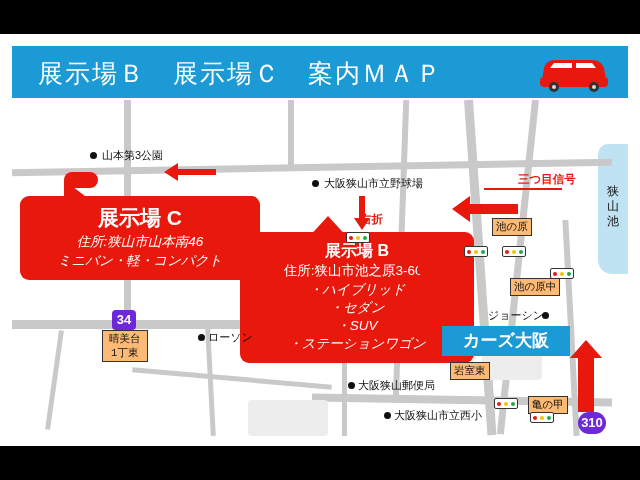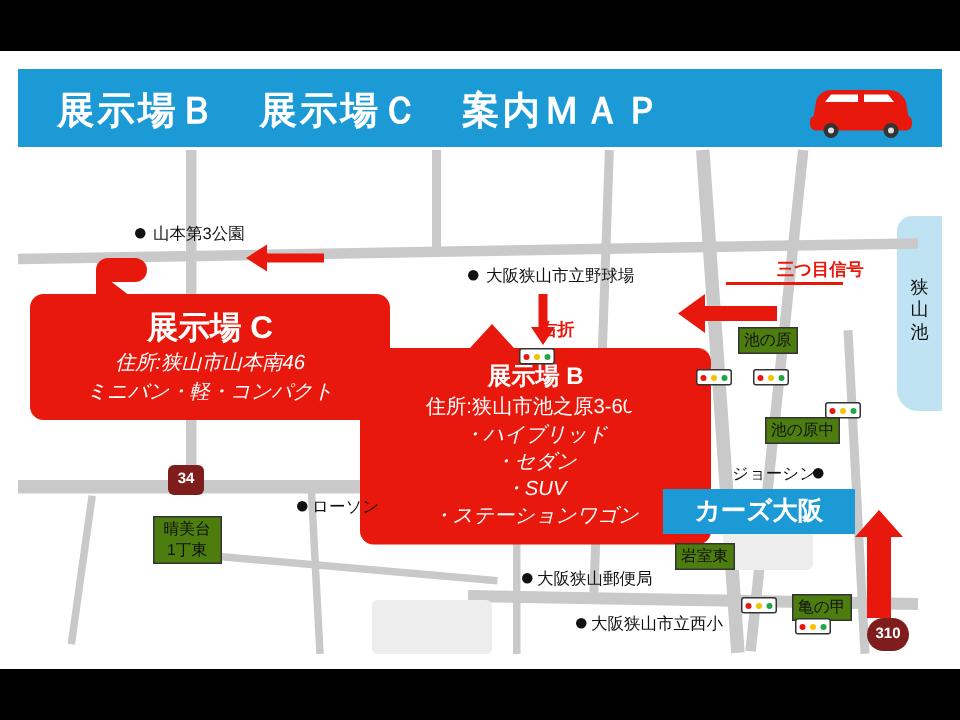--- a/index.html
+++ b/index.html
@@ -12,21 +12,21 @@
   #bar-bottom{top:446px;}
   #canvas{position:absolute;left:0;top:34px;width:640px;height:412px;background:#ffffff;overflow:hidden;}
 
   
   #header{
     position:absolute;left:12px;top:12px;width:616px;height:52px;
     background:#1c9ad6;
   }
   #header-title{
     position:absolute;left:26px;top:11px;
-    font-size:25px;font-weight:bold;color:#ffffff;letter-spacing:2px;
+    font-size:25px;font-weight:normal;color:#ffffff;letter-spacing:2px;
     white-space:nowrap;
   }
   
   #car-icon{position:absolute;right:16px;top:6px;width:76px;height:42px;}
 
   
   #map{position:absolute;left:12px;top:66px;width:616px;height:336px;background:#ffffff;}
 
   .road{position:absolute;background:#c9c9c9;}
   .water{position:absolute;background:#bfe3f2;}
@@ -55,26 +55,26 @@
 
   .redtxt{position:absolute;color:#e8180c;font-size:11.5px;font-weight:bold;white-space:nowrap;}
 
   
   .signal{position:absolute;width:22px;height:9px;background:#fff;border:1px solid #333;border-radius:2px;
           display:flex;align-items:center;justify-content:space-around;}
   .signal i{width:4px;height:4px;border-radius:50%;display:block;}
   .s-r{background:#e8180c;} .s-y{background:#f2c300;} .s-g{background:#22a745;}
 
   
-  .boxlbl{position:absolute;background:#4d7c0f;border:1px solid #333;font-size:10.5px;
-          padding:1px 3px;white-space:nowrap;color:#111;}
-
-  
-  .badge{position:absolute;color:#fff;font-size:10px;font-weight:bold;text-align:center;
-         background:#7f1d1d;}
+  .boxlbl{position:absolute;background:#fdba74;border:1px solid #333;font-size:10.5px;
+          padding:1px 3px;white-space:nowrap;color:#111;font-family:Liberation Mono, monospace;}
+
+  
+  .badge{position:absolute;color:#fff;font-size:13px;font-weight:bold;text-align:center;
+         background:#6d28d9;}
   .badge.shield{width:24px;height:20px;border-radius:4px;line-height:20px;}
   .badge.num310{width:28px;height:22px;line-height:22px;border-radius:3px;}
 
   
   #shop-label{
     position:absolute;left:430px;top:226px;width:124px;height:26px;background:#1c9ad6;
     color:#fff;font-size:17px;font-weight:bold;text-align:center;line-height:26px;
     border:2px solid #1c9ad6;
   }
 
@@ -162,21 +162,21 @@
 
       <div class="boxlbl" style="left:480px;top:118px;">池の原</div>
       <div class="boxlbl" style="left:498px;top:178px;">池の原中</div>
 
       <div class="dot" style="left:530px;top:212px;"></div>
       <div class="lbl" style="left:476px;top:208px;">ジョーシン</div>
 
       <div class="dot" style="left:186px;top:234px;"></div>
       <div class="lbl" style="left:196px;top:230px;">ローソン</div>
 
-      <div class="boxlbl" style="left:90px;top:244px;text-align:center;line-height:14px;padding:1px 6px;">
+      <div class="boxlbl" style="left:90px;top:230px;text-align:center;line-height:14px;padding:1px 6px;">
         <span>晴美台</span><br>
         <span>1丁東</span>
       </div>
 
       <div class="boxlbl" style="left:438px;top:262px;">岩室東</div>
 
       <div class="dot" style="left:336px;top:282px;"></div>
       <div class="lbl" style="left:346px;top:278px;">大阪狭山郵便局</div>
 
       <div class="boxlbl" style="left:516px;top:296px;">亀の甲</div>

